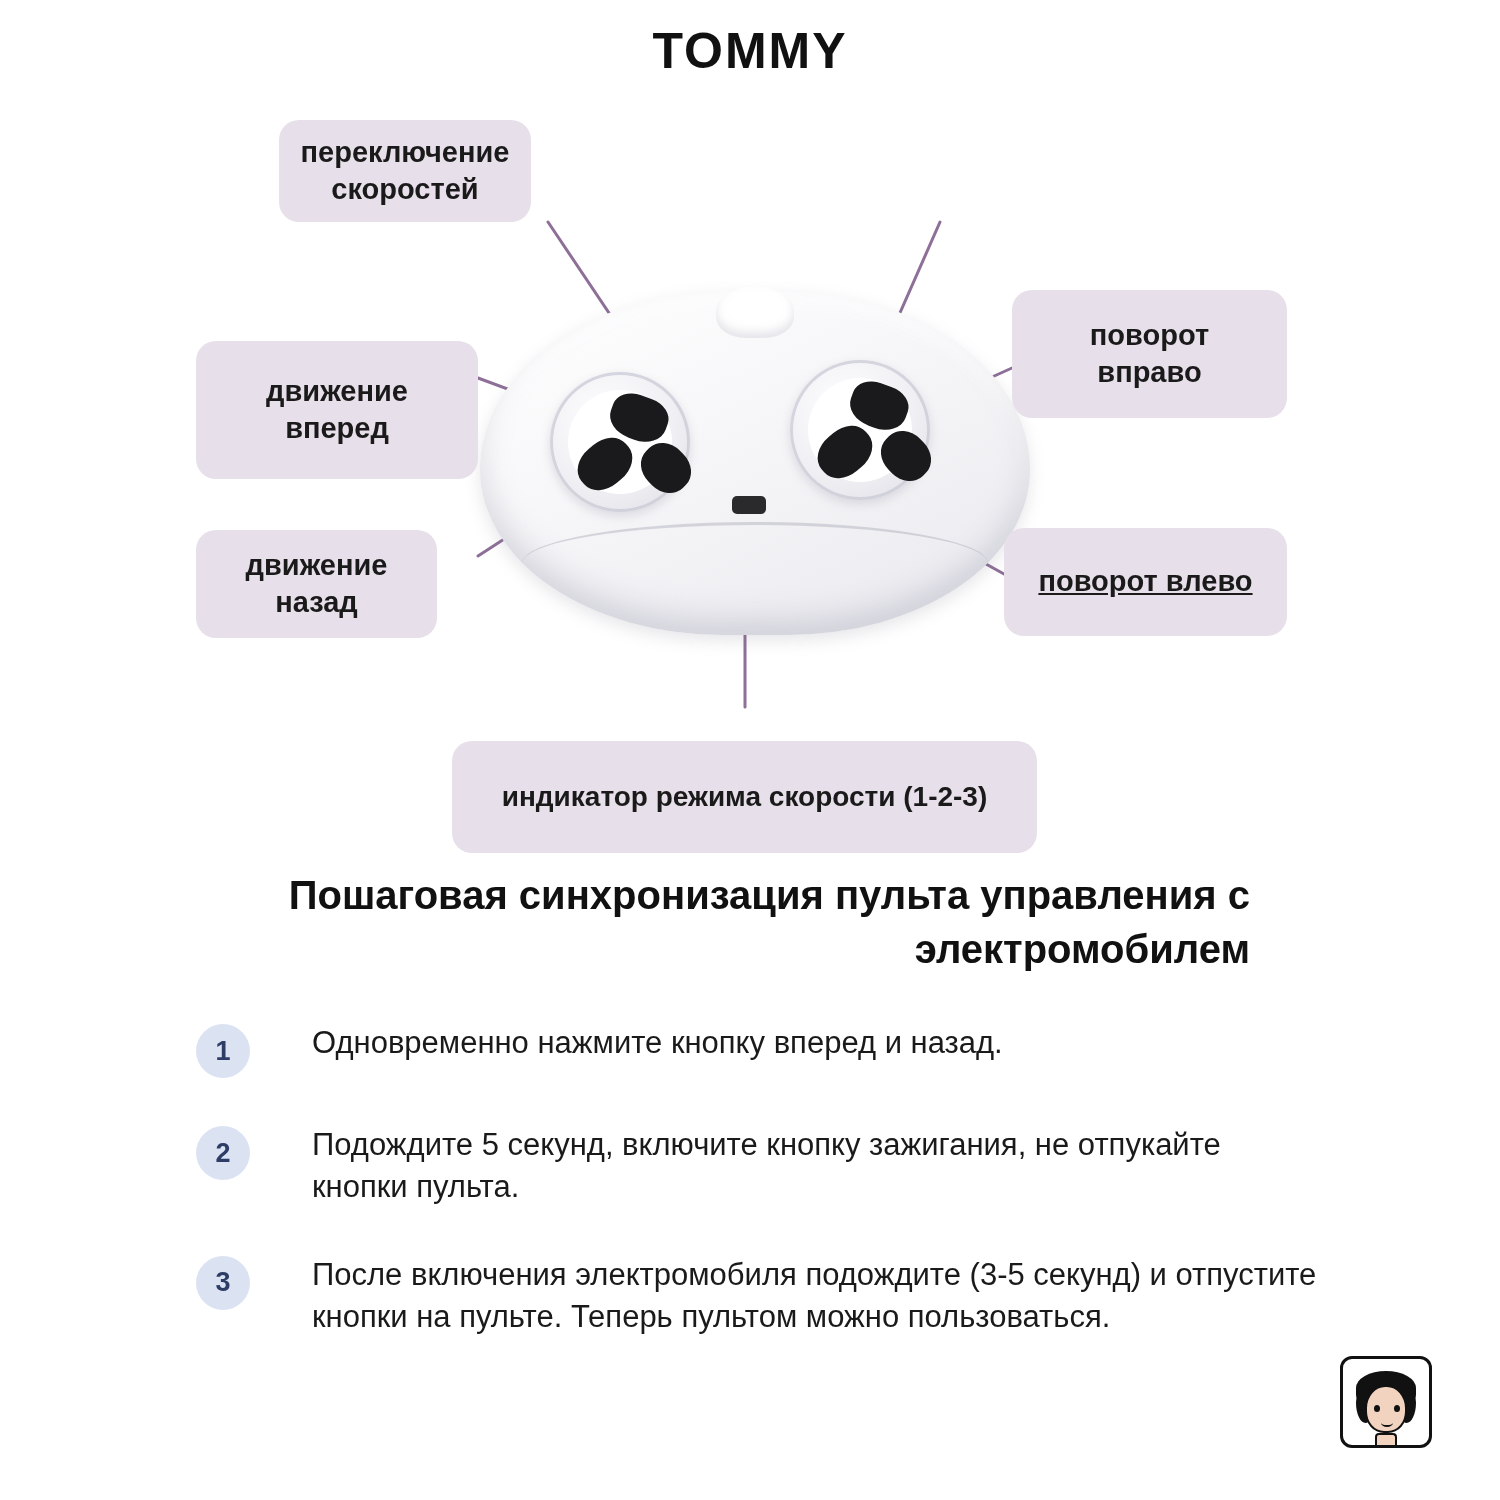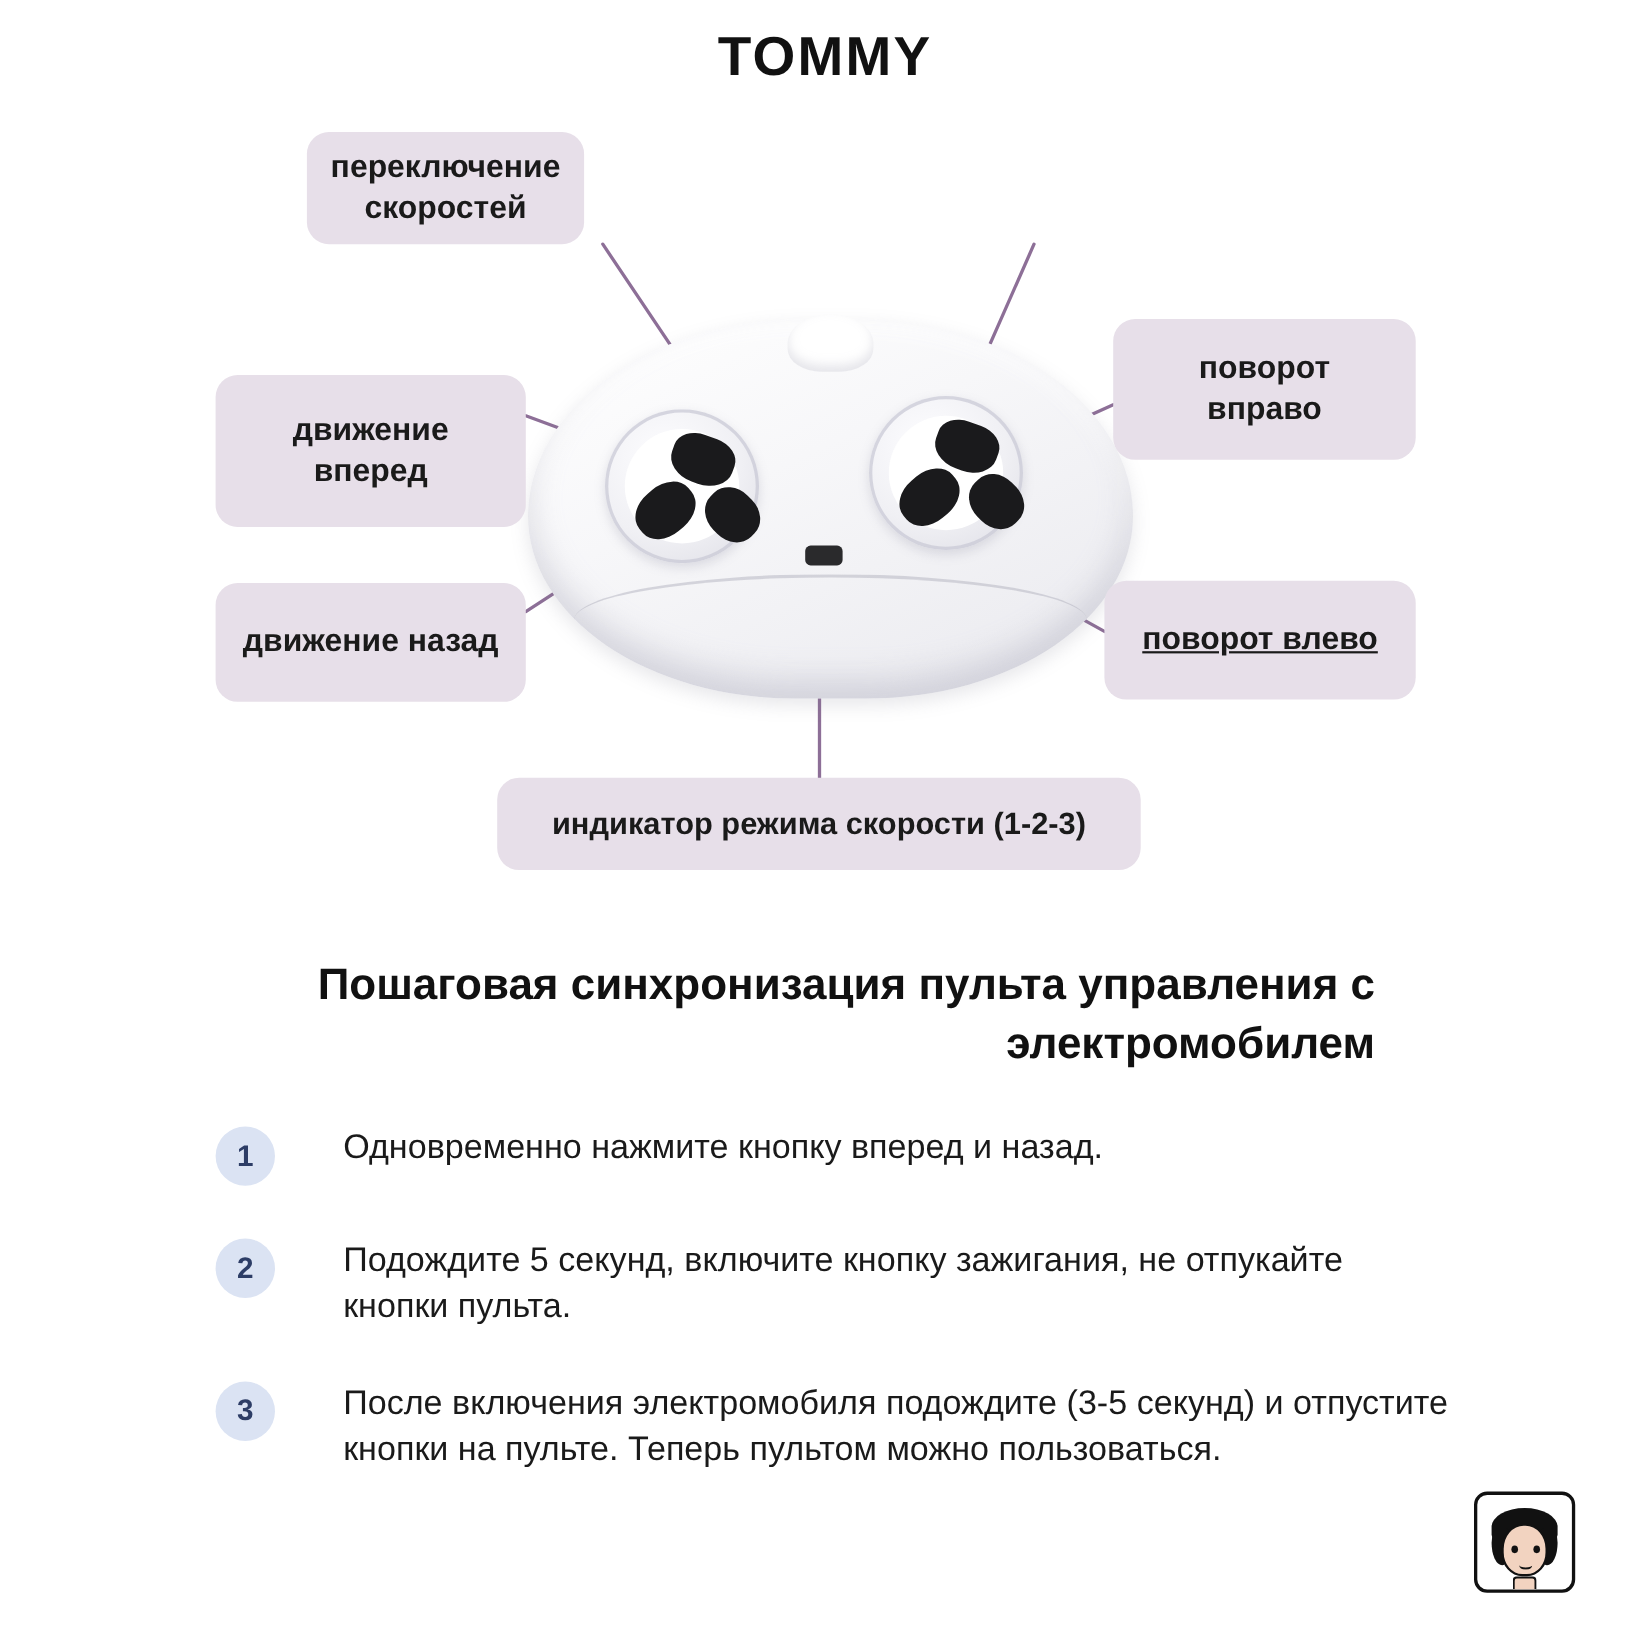--- a/index.html
+++ b/index.html
@@ -60,23 +60,23 @@
     justify-content: center;
     padding: 14px 22px;
     box-sizing: border-box;
   }
   .bubble.small { font-size: 28px; }
 
   #b-speed     { left: 279px; top: 120px;  width: 252px; height: 102px; }
   #b-stop      { left: 913px; top: 117px;  width: 280px; height: 102px; }
   #b-forward   { left: 196px; top: 302px;  width: 282px; height: 138px; margin-top: 39px; }
   #b-right     { left: 1012px; top: 290px; width: 275px; height: 128px; }
-  #b-back      { left: 196px; top: 530px;  width: 282px; height: 108px; }
+  #b-back      { left: 196px; top: 530px;  width: 241px; height: 108px; }
   #b-left      { left: 1004px; top: 528px; width: 283px; height: 108px; text-decoration: underline; }
-  #b-indicator { left: 452px; top: 707px;  width: 585px; height: 84px; font-size: 28px;}
+  #b-indicator { left: 452px; top: 741px;  width: 585px; height: 112px; font-size: 28px;}
 
   
   .remote {
     position: absolute;
     left: 480px;
     top: 290px;
     width: 550px;
     height: 345px;
   }
   .remote .shell {

